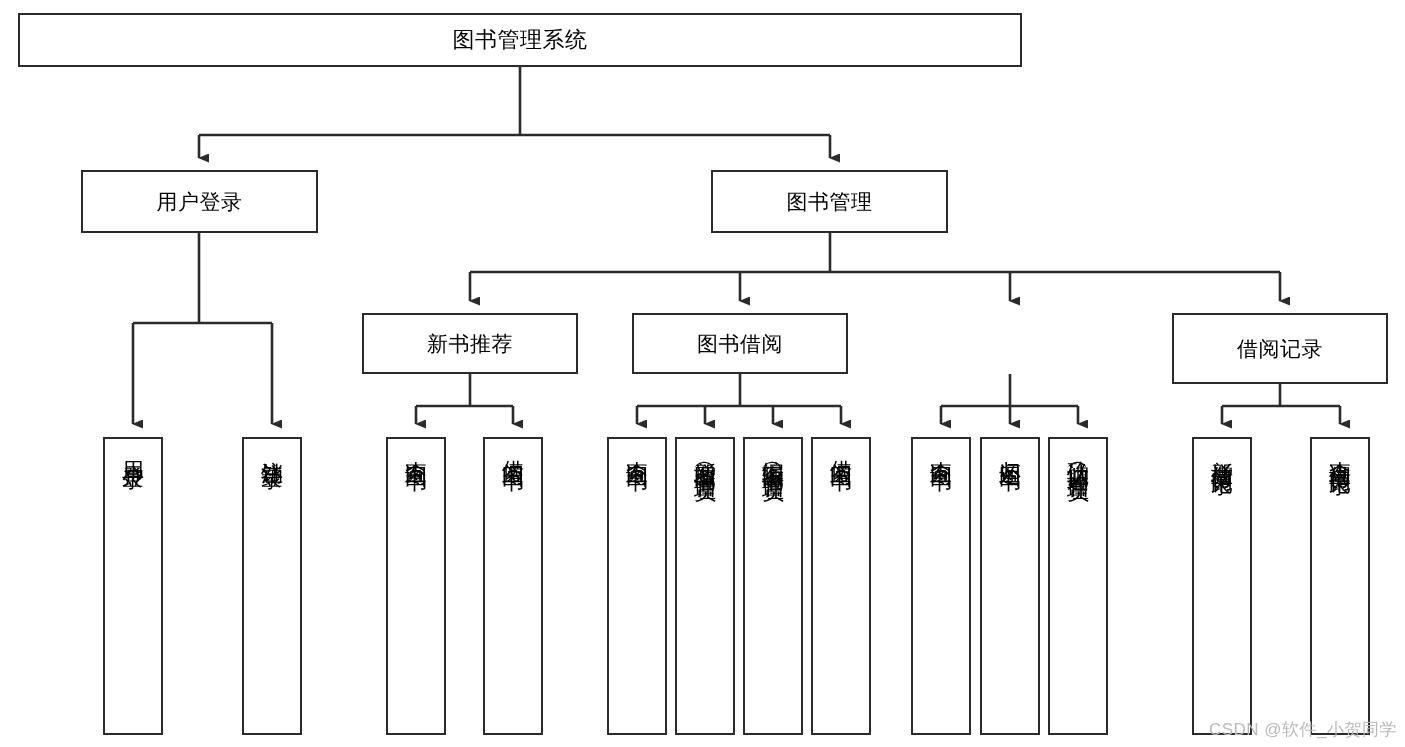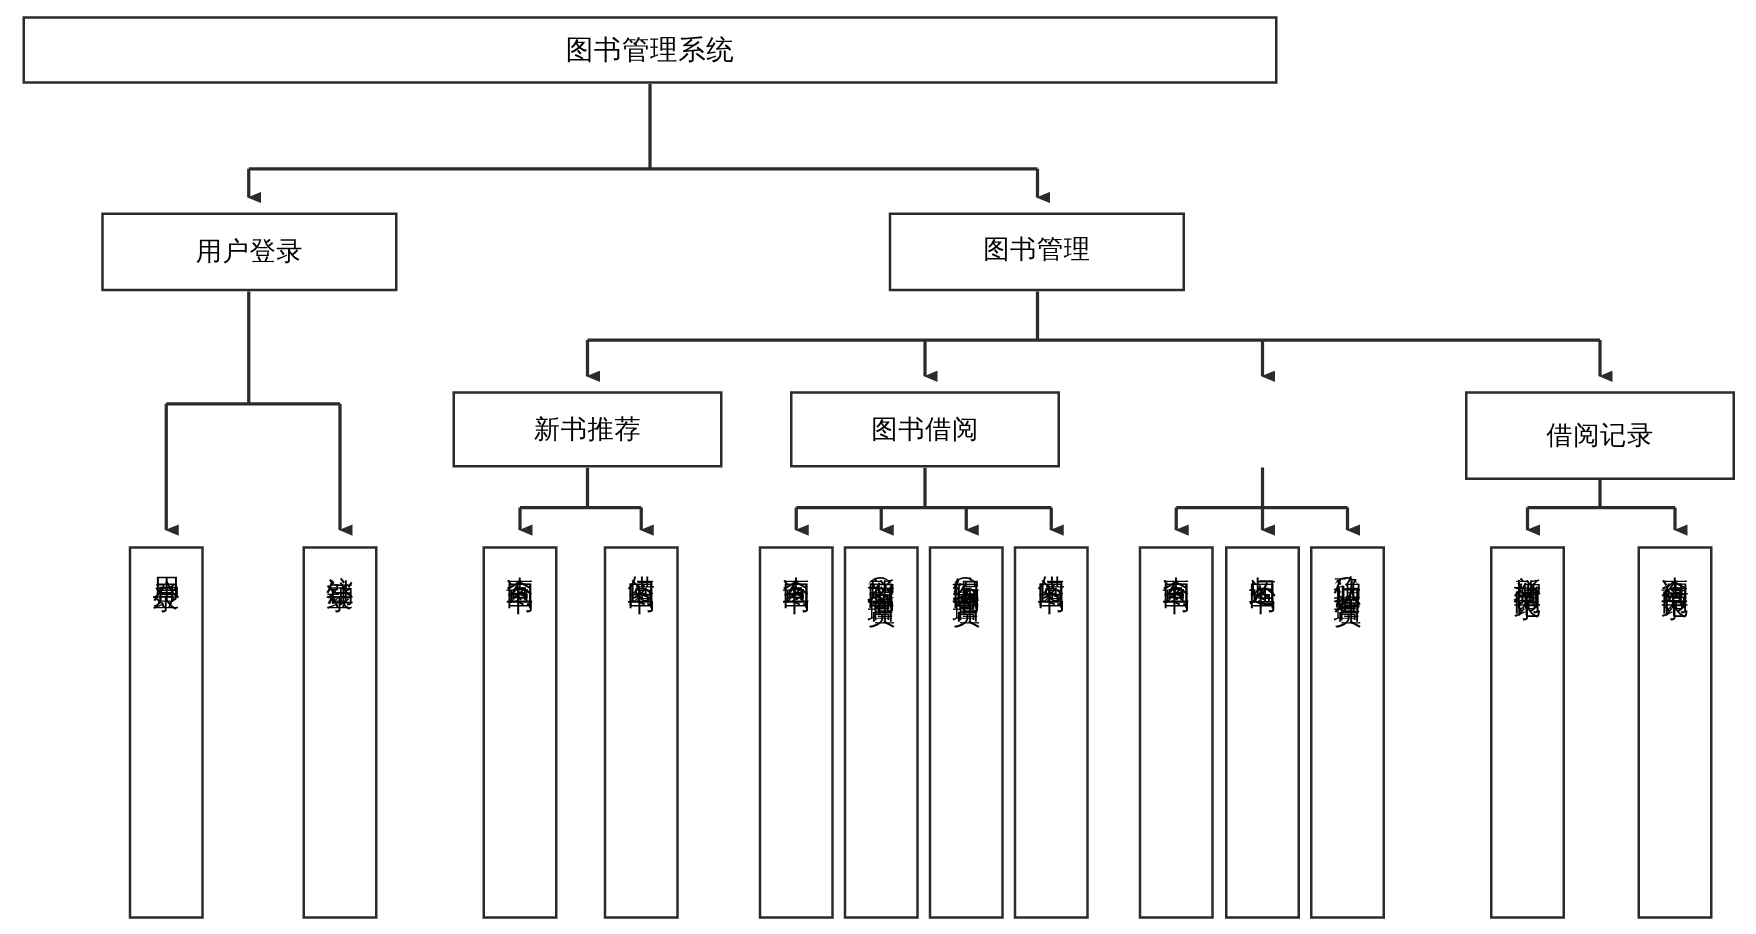--- a/index.html
+++ b/index.html
@@ -130,21 +130,21 @@
     </g>
   </svg>
 
   <div class="node horiz root" style="left:18px; top:13px; width:1004px; height:54px;">
     <span class="node-label">图书管理系统</span>
   </div>
 
   <div class="node horiz" style="left:81px; top:170px; width:237px; height:63px;">
     <span class="node-label">用户登录</span>
   </div>
-  <div class="node horiz" style="left:711px; top:170px; width:237px; height:63px;font-family:Liberation Mono, monospace;">
+  <div class="node horiz" style="left:711px; top:170px; width:237px; height:63px;">
     <span class="node-label">图书管理</span>
   </div>
 
   <div class="node horiz" style="left:362px; top:313px; width:216px; height:61px;">
     <span class="node-label">新书推荐</span>
   </div>
   <div class="node horiz" style="left:632px; top:313px; width:216px; height:61px;">
     <span class="node-label">图书借阅</span>
   </div>
   <div class="node horiz" style="left:1172px; top:313px; width:216px; height:71px;">
@@ -188,13 +188,14 @@
     <span class="node-label">确认归还（管理员）</span>
   </div>
 
   <div class="node vert" style="left:1192px; top:437px; width:60px; height:298px;">
     <span class="node-label">新增借阅记录</span>
   </div>
   <div class="node vert" style="left:1310px; top:437px; width:60px; height:298px;">
     <span class="node-label">查询借阅记录</span>
   </div>
 
+  <div id="watermark">CSDN @软件_小贺同学</div>
 </div>
 
 </body></html>

